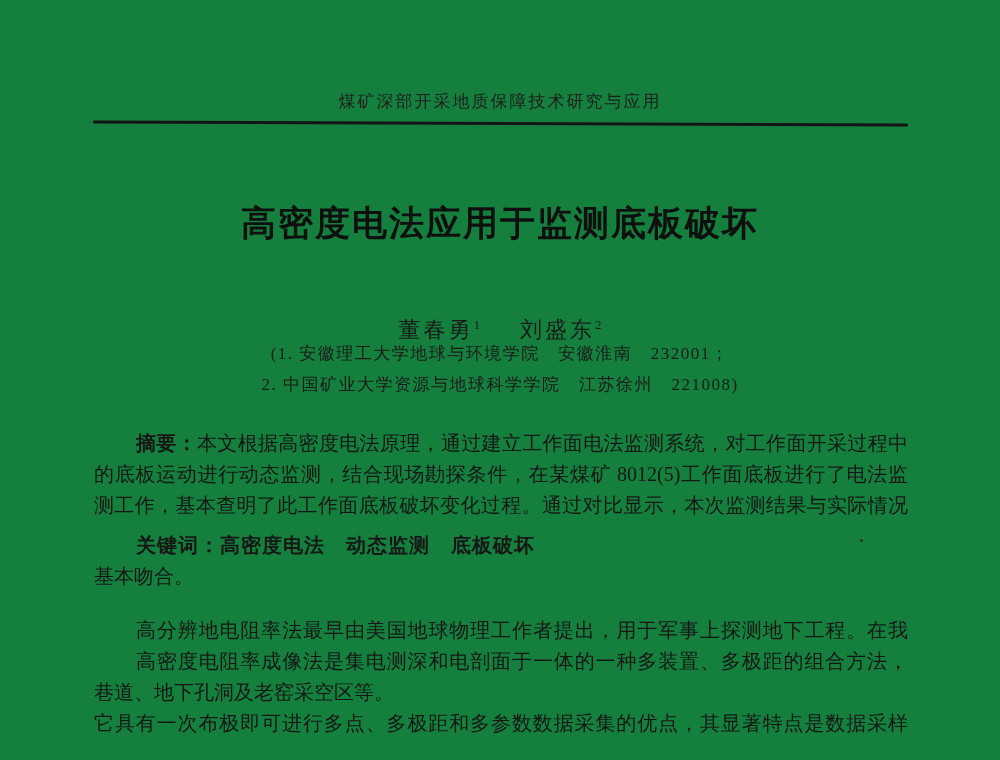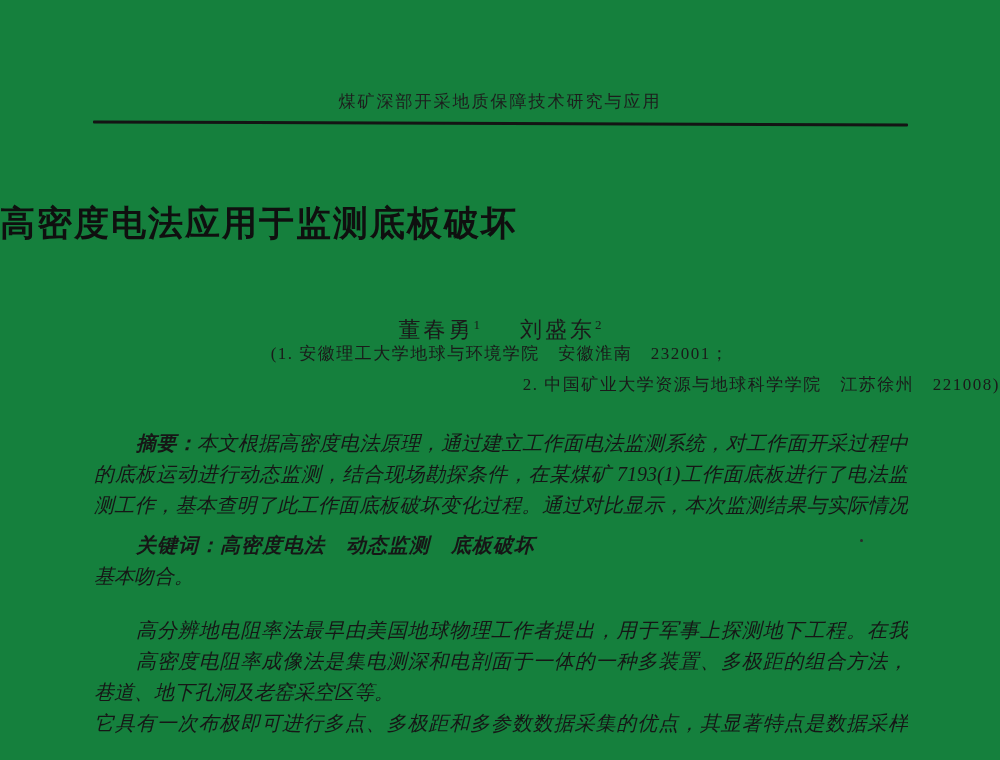--- a/index.html
+++ b/index.html
@@ -29,21 +29,21 @@
     position: absolute;
     top: 122px; left: 93px;
     width: 815px; height: 3px;
     background: #141414;
     transform: rotate(0.22deg);
     border-radius: 1px;
   }
   .paper-title {
     position: absolute;
     top: 200px; left: 0; width: 100%;
-    text-align: left;
+    text-align: center;
     font-size: 35px;
     font-weight: 700;
     letter-spacing: 2px;
     color: #0f0f0f;
   }
   .authors {
     position: absolute;
     top: 315px; left: 0; width: 100%;
     text-align: center;
     font-size: 22px;
@@ -54,37 +54,36 @@
   .author-gap { display: inline-block; width: 40px; }
   .affil-line {
     position: absolute;
     left: 0; width: 100%;
     text-align: center;
     font-size: 17px;
     letter-spacing: 1.5px;
     color: #1a1a1a;
   }
   .affil-1 { top: 342px; }
-  .affil-2 { top: 373px; text-align: right; }
+  .affil-2 { top: 373px; }
 
   .text-col {
     position: absolute;
     left: 94px;
     width: 814px;
     font-size: 20px;
     color: #161616;
   }
   .abstract-block { top: 428px; }
   .body-block { top: 615px; }
   .tline {
     height: 31px;
     line-height: 31px;
     text-align: justify;
     overflow: hidden;
-    font-style: italic;
   }
   .tline.just { text-align-last: justify; }
   .tline.indent { padding-left: 42px; }
   .kw-line { margin-top: 9px; }
   .kw-line span { letter-spacing: 1px; }
 
   .scan-speck {
     position: absolute;
     width: 3px; height: 3px;
     border-radius: 50%;
@@ -107,21 +106,21 @@
   </div>
 
   <div class="affil-line affil-1">(1. 安徽理工大学地球与环境学院　安徽淮南　232001；</div>
 
   <div class="affil-line affil-2">2. 中国矿业大学资源与地球科学学院　江苏徐州　221008)</div>
 
   <div class="text-col abstract-block">
     <div class="tline just indent">
       <span class="hei bold">摘要：</span><span>本文根据高密度电法原理，通过建立工作面电法监测系统，对工作面开采过程中</span>
     </div>
-    <div class="tline just">的底板运动进行动态监测，结合现场勘探条件，在某煤矿 7193(1)工作面底板进行了电法监</div>
+    <div class="tline just">的底板运动进行动态监测，结合现场勘探条件，在某煤矿 8012(5)工作面底板进行了电法监</div>
     <div class="tline just">测工作，基本查明了此工作面底板破坏变化过程。通过对比显示，本次监测结果与实际情况</div>
     <div class="tline indent kw-line">
       <span class="hei bold">关键词：</span><span class="hei bold">高密度电法　动态监测　底板破坏</span>
     </div>
     <div class="tline">基本吻合。</div>
   </div>
 
   <div class="text-col body-block">
     <div class="tline just indent">高分辨地电阻率法最早由美国地球物理工作者提出，用于军事上探测地下工程。在我</div>
     <div class="tline just indent">高密度电阻率成像法是集电测深和电剖面于一体的一种多装置、多极距的组合方法，</div>

